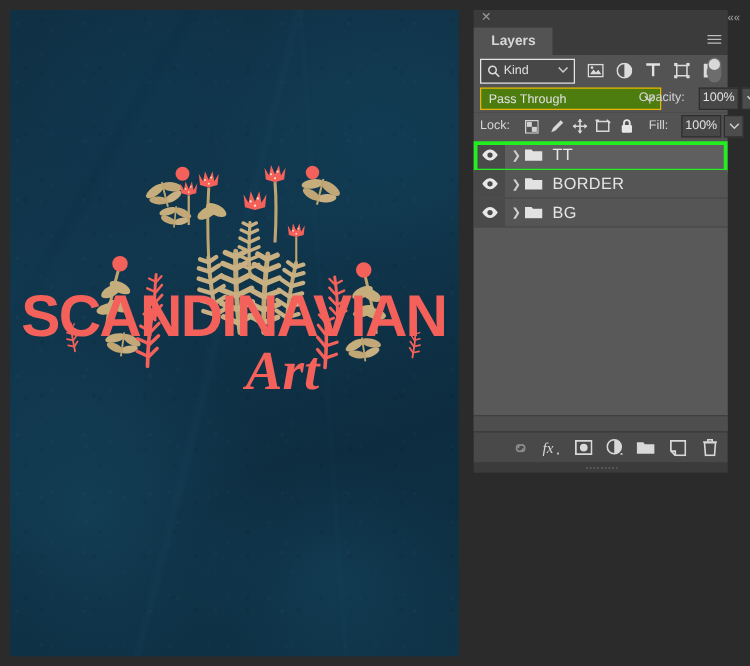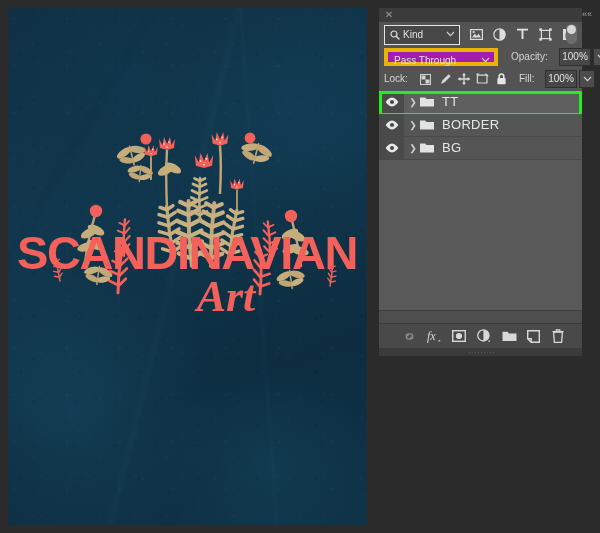--- a/index.html
+++ b/index.html
@@ -60,22 +60,22 @@
   .kindsel .lbl{position:absolute;left:18px;top:0;height:18px;line-height:18px;
                 font-size:10px;color:#e0e0e0;}
   .kindsel .cv{position:absolute;right:4px;top:5px;}
   .fbtns{position:absolute;left:86px;top:3px;height:18px;display:flex;align-items:center;gap:0;}
   .fbtn{width:23px;height:18px;display:flex;align-items:center;justify-content:center;cursor:pointer;}
   .fswitch{position:absolute;right:5px;top:2px;width:11px;height:20px;
            border-radius:6px;background:#6d6d6d;cursor:pointer;}
   .fswitch b{position:absolute;left:1px;top:1px;width:9px;height:9px;border-radius:50%;background:#d8d8d8;}
 
   .blendrow{position:relative;height:22px;background:#535353;}
-  .blendsel{position:absolute;left:5px;top:2px;width:114px;height:18px;
-            background:#a21caf;border:4px solid #eab308;box-sizing:border-box;cursor:pointer;}
+  .blendsel{position:absolute;left:5px;top:2px;width:145px;height:18px;
+            background:#4d7c0f;border:1px solid #eab308;box-sizing:border-box;cursor:pointer;}
   .blendsel .lbl{position:absolute;left:6px;top:0;height:18px;line-height:18px;font-size:10px;color:#e2e2e2;}
   .blendsel .cv{position:absolute;right:4px;top:5px;}
   .oplabel{position:absolute;left:132px;top:0;height:22px;line-height:22px;font-size:10px;color:#d6d6d6;}
   .opbox{position:absolute;left:180px;top:2px;width:32px;height:18px;background:#474747;
          border:1px solid #2e2e2e;box-sizing:border-box;}
   .opbox span{display:block;height:16px;line-height:16px;text-align:center;font-size:10px;color:#e2e2e2;}
   .opstep{position:absolute;left:214px;top:2px;width:16px;height:18px;background:#4c4c4c;
           border:1px solid #2e2e2e;box-sizing:border-box;cursor:pointer;}
 
   .lockrow{position:relative;height:22px;background:#535353;}
@@ -102,21 +102,21 @@
                font-size:13px;color:#e6e6e6;letter-spacing:.3px;}
   .selbox{position:absolute;left:0;top:0;width:203px;height:25px;
           border:3px solid #22ee22;box-sizing:border-box;pointer-events:none;}
 
   .listempty{background:#595959;height:150px;}
   .listfoot{height:12px;background:#4e4e4e;border-top:1px solid #3f3f3f;}
 
   .bottombar{position:relative;height:24px;background:#494949;
              border-top:1px solid #3a3a3a;display:flex;align-items:center;
              justify-content:flex-end;padding-right:8px;gap:3px;}
-  .bbtn{width:22px;height:22px;display:flex;align-items:center;justify-content:flex-start;cursor:pointer;}
+  .bbtn{width:22px;height:22px;display:flex;align-items:center;justify-content:flex-end;cursor:pointer;}
   .bottomgrip{height:8px;background:#3b3b3b;position:relative;}
   .bottomgrip i{position:absolute;left:50%;top:3px;margin-left:-13px;width:26px;height:3px;
      background-image:radial-gradient(circle,#5a5a5a 0 .7px,transparent 1px);
      background-size:3px 3px;}
 
   svg{display:block;}
 </style>
 </head>
 <body>
 
@@ -305,20 +305,28 @@
     </div>
   </div>
 
   <div class="panel">
     <div class="panel-inner">
 
       <div class="tabstrip-top">
         <div class="close-x">✕</div>
       </div>
 
+      <div class="tabrow">
+        <div class="tab">Layers</div>
+        <div class="tab-menu">
+          <i></i>
+            <i></i>
+            <i></i>
+        </div>
+      </div>
 
       <div class="fltrow">
         <div class="kindsel">
           <span class="mag">
             <svg width="10" height="10" viewBox="0 0 10 10">
               <circle cx="4" cy="4" r="3" fill="none" stroke="#dcdcdc" stroke-width="1.2"></circle>
               <path d="M6.2,6.2 L9,9" stroke="#dcdcdc" stroke-width="1.4" stroke-linecap="round"></path>
             </svg>
           </span>
           <span class="lbl">Kind</span>

